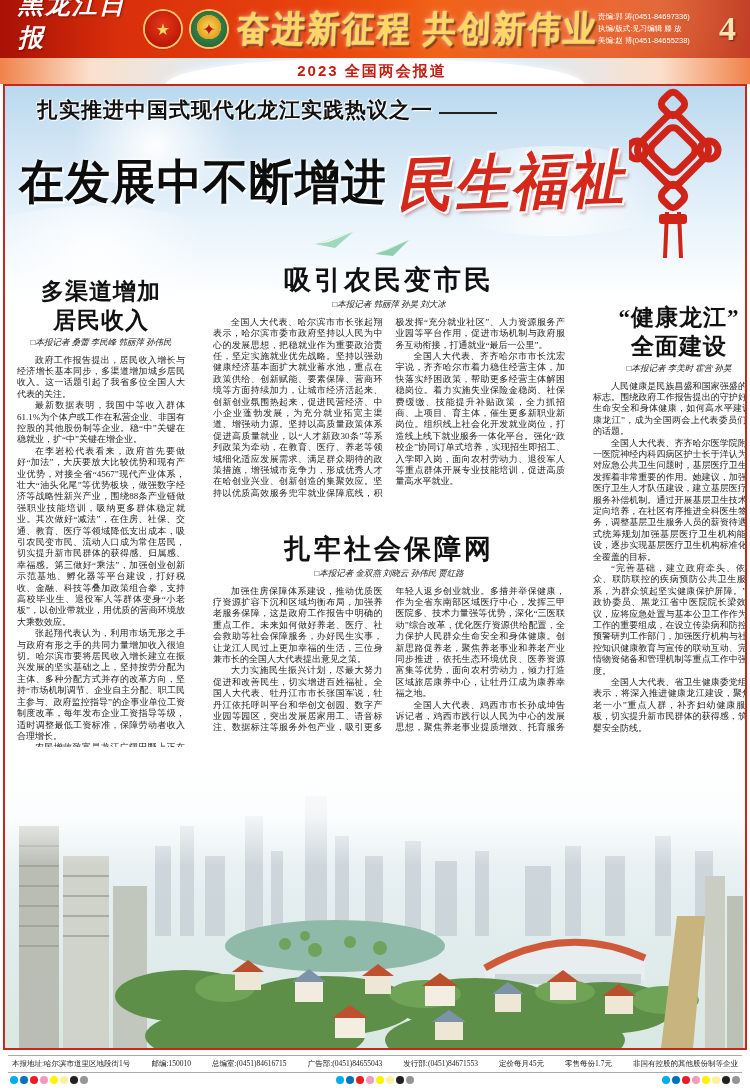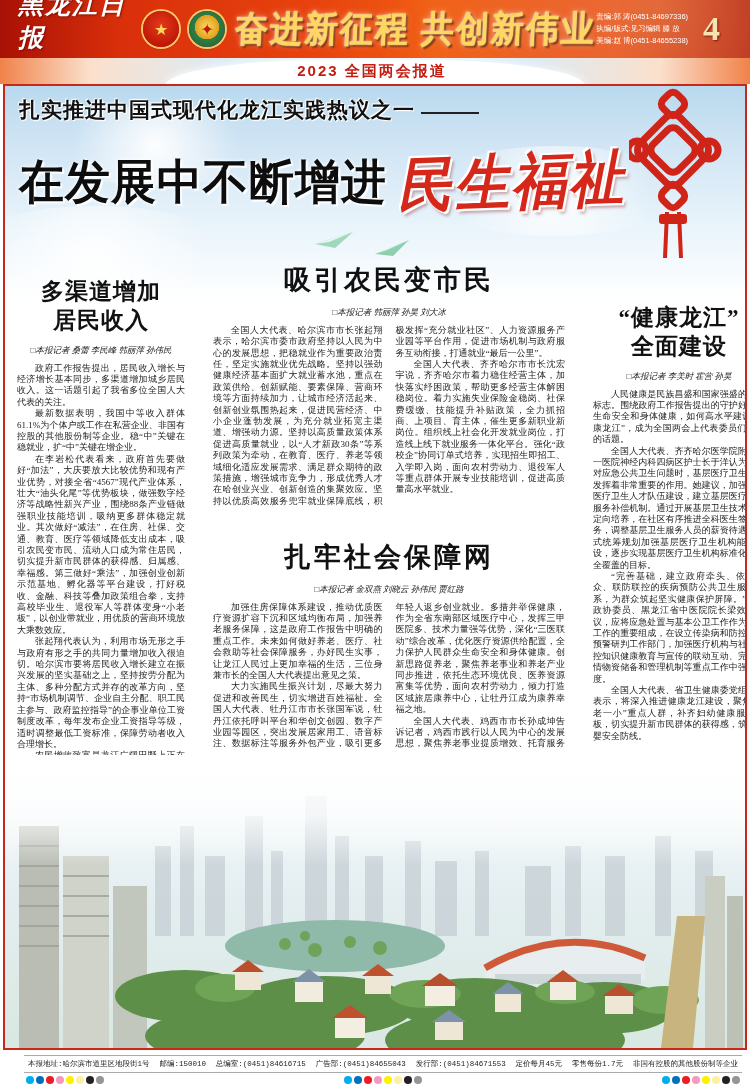--- a/index.html
+++ b/index.html
@@ -30,21 +30,21 @@
     box-shadow:0 0 0 2px rgba(255,215,120,.9), 0 1px 3px rgba(0,0,0,.4); }
   .emblem-npc{ background:radial-gradient(circle at 50% 40%, #e33a1a 0%, #c01808 70%); color:#ffd75e; }
   .emblem-cppcc{ background:radial-gradient(circle at 50% 45%, #ffd75e 0%, #e0a020 45%, #2e7d46 46%, #1d5c33 100%); color:#c01808; }
   .banner-slogan{
     font-family:"Liberation Sans","DejaVu Sans",sans-serif;
     font-size:33px; font-weight:900; letter-spacing:2px; white-space:nowrap;
     color:#ffd75e;
     text-shadow:0 0 2px #fff, 1px 1px 0 #8a3a00, 2px 2px 2px #6b2800, 0 0 6px rgba(255,255,255,.5);
     transform:scaleY(1.08) skewX(-3deg);
   }
-  .mh-right{ width:190px; padding-right:30px; display:flex; align-items:center; gap:8px; }
+  .mh-right{ width:190px; padding-right:14px; display:flex; align-items:center; gap:8px; }
   .credits{ flex:1; font-family:"Liberation Sans",sans-serif; font-size:7.5px; line-height:12px; color:#fff; }
   .page-number{ font-size:34px; font-weight:bold; color:#f7e3b0; font-family:"Liberation Serif",serif;
     text-shadow:1px 1px 2px rgba(90,0,0,.7); }
   
   .section-banner{
     position:absolute; left:0; top:58px; width:750px; height:26px;
     background:linear-gradient(90deg,#f0824a 0%,#fbe0cc 12%,#dcebf5 30%,#eef6fb 50%,#dcebf5 70%,#fbe0cc 88%,#f0824a 100%);
     overflow:hidden;
   }
   .section-banner::before{
@@ -59,21 +59,21 @@
   }
   
   .page-frame{
     position:absolute; left:3px; top:84px; width:744px; height:966px;
     border:2px solid #c8281c; background:linear-gradient(180deg,#b9d9ee 0px,#cfe4f4 55px,#e9f4fb 140px,#ffffff 215px);
     overflow:hidden;
   }
   .cloud{ position:absolute; border-radius:50%; background:radial-gradient(circle, rgba(255,255,255,.95) 0%, rgba(255,255,255,0) 70%); }
   
   .headline-block{ position:absolute; left:14px; top:10px; width:620px; }
-  .kicker-row{ display:flex; align-items:center; gap:6px; }
+  .kicker-row{ display:flex; align-items:center; gap:6px;margin-left:18px; }
   .kicker{
     font-size:21px; font-weight:bold; color:#111; letter-spacing:1px;
     text-shadow:0 0 3px #fff, 1px 1px 0 #fff, -1px -1px 0 #fff;
   }
   .kicker-dash{ width:58px; height:2px; background:#222; margin-top:6px; }
   .main-title-row{ display:flex; align-items:flex-end; margin-top:22px; }
   .title-black{
     font-family:"Liberation Sans","DejaVu Sans",sans-serif;
     font-size:45px; font-weight:900; color:#0d0d0d; letter-spacing:1px; white-space:nowrap;
     text-shadow:0 0 4px #fff, 2px 2px 0 rgba(255,255,255,.9);
@@ -97,36 +97,36 @@
   }
   .art-col{ overflow:hidden; }
   .article-title{
     text-align:center; font-weight:bold; color:#111; line-height:1.25;
     font-family:"Liberation Serif",serif; letter-spacing:1px;
   }
   .t-side{ font-size:23px; margin-top:14px; }
   .t-mid{ font-size:27px; letter-spacing:3px; }
   .byline{
     text-align:center; font-size:8.5px; font-style:italic; color:#222;
-    margin:8px auto 6px; line-height:13px; max-width:95%;
+    margin:0 auto 6px; line-height:13px; max-width:95%;
   }
   .body-text{ font-size:9px; line-height:11.4px; color:#1c1c1c; text-align:justify; }
   .body-text p{ text-indent:2em; }
   .two-col{ column-count:2; column-gap:13px; }
   .mid-art2-text{ height:206px; overflow:hidden; }
   .mid-art3-text{ height:158px; overflow:hidden; }
   .side-text{ height:392px; overflow:hidden; }
   .right-pad{ padding-top:26px; }
   
   .city-photo{ position:absolute; left:0; bottom:0; width:744px; height:292px; }
   .photo-fade{ position:absolute; left:0; top:0; width:744px; height:110px;
     background:linear-gradient(180deg,#ffffff 0%, rgba(255,255,255,.75) 55%, rgba(255,255,255,0) 100%); }
   
   .footer{ position:absolute; left:0; top:1052px; width:750px; height:38px; background:#fff;
-    font-family:Liberation Mono, monospace;padding-left:16px; }
+    font-family:Liberation Serif, serif; }
   .footer-row{
     margin:3px 8px 0; border-top:1px solid #aaa; border-bottom:1px solid #aaa;
     display:flex; justify-content:space-between; align-items:center; padding:3px 4px;
     font-size:7.5px; color:#222; white-space:nowrap;
   }
   .dots-row{ margin:3px 10px 0; display:flex; justify-content:space-between; }
   .dot-group{ display:flex; gap:2px; }
   .reg-dot{ width:8px; height:8px; border-radius:50%; display:inline-block; }
 </style>
 </head>

